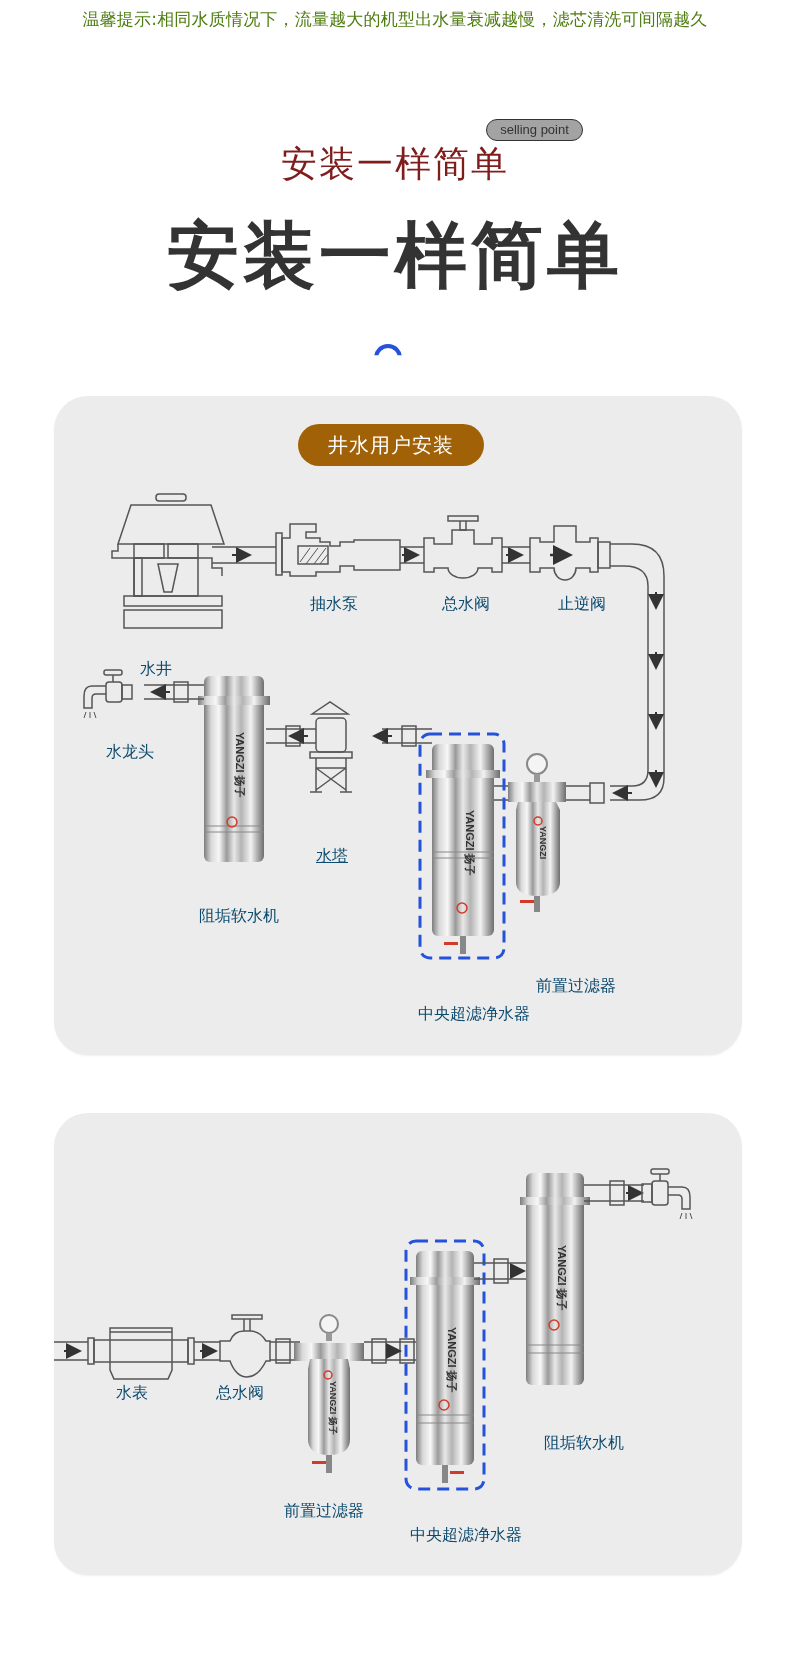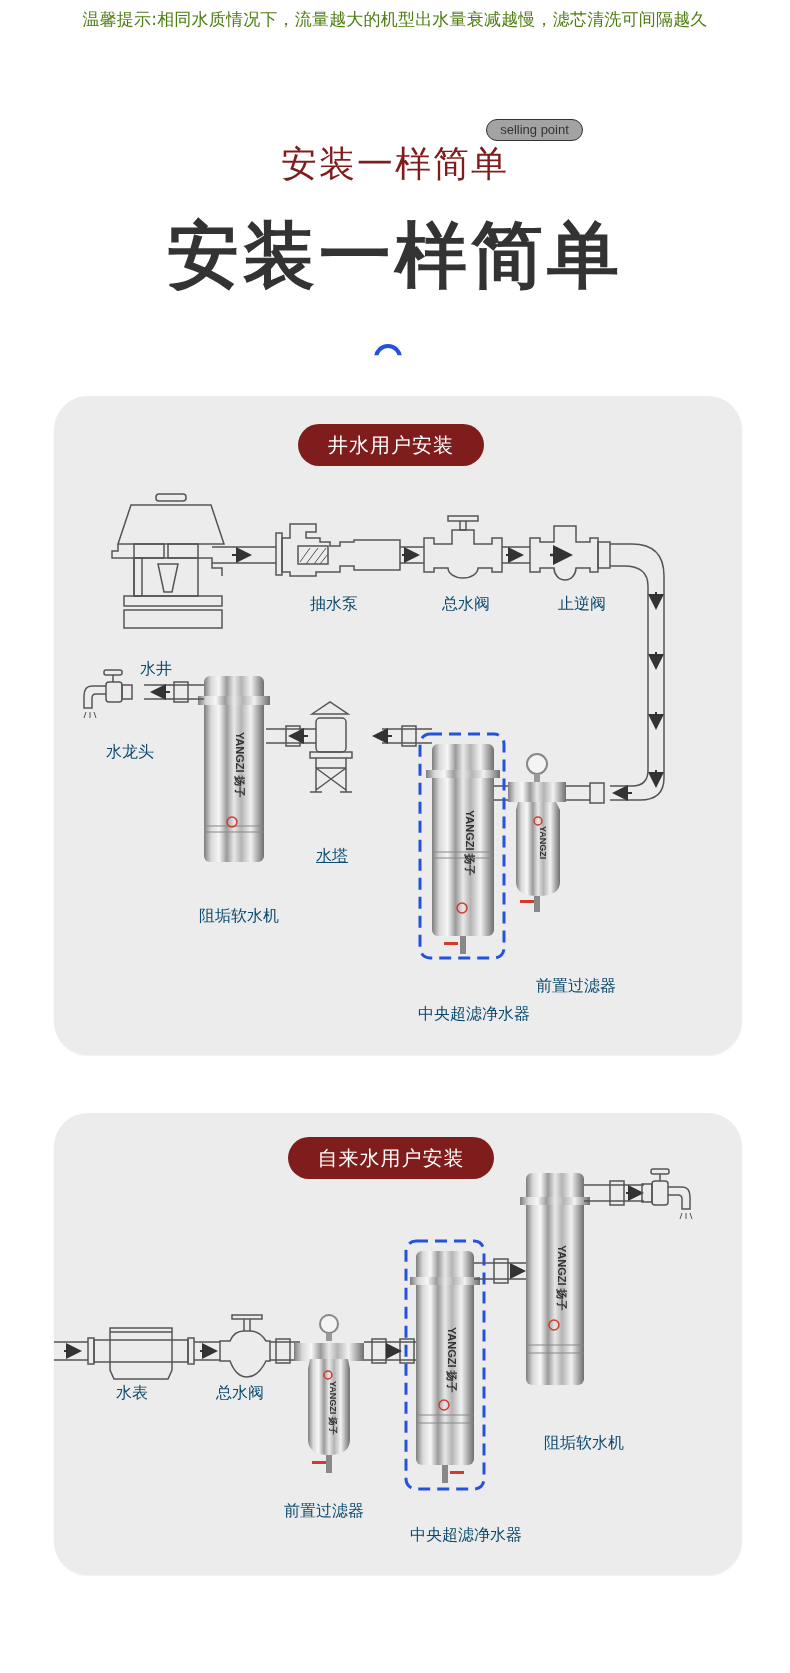--- a/index.html
+++ b/index.html
@@ -5,21 +5,21 @@
   * { margin:0; padding:0; box-sizing:border-box; }
   body { width:790px; height:1673px; background:#ffffff; font-family:"DejaVu Sans","Liberation Sans",sans-serif; color:#333; position:relative; overflow:hidden; }
   .notice { position:absolute; top:8px; left:0; width:790px; text-align:center; font-size:17px; color:#4d7c0f; letter-spacing:0.2px; }
   .sub-title { position:absolute; top:140px; left:0; width:790px; text-align:center; font-size:36px; color:#7f1d1d; font-weight:300; letter-spacing:2px; }
   .sp-badge { position:absolute; top:119px; left:486px; width:97px; height:22px; border:1.5px solid #333; border-radius:12px; font-size:13px; line-height:19px; text-align:center; color:#333; font-family:"Liberation Sans",sans-serif; background:#a3a3a3; }
   .main-title { position:absolute; top:208px; left:0; width:790px; text-align:center; font-size:72px; font-weight:bold; color:#333; letter-spacing:4px; }
   .deco-arc { position:absolute; top:344px; left:374px; width:28px; height:28px; border:4px solid #2452d9; border-bottom-color:transparent; border-left-color:#2452d9; border-right-color:#2452d9; border-radius:50%; clip-path: inset(0 0 60% 0); }
   .card { position:absolute; left:54px; width:688px; background:#ececec; border-radius:34px; box-shadow:0 1px 2px rgba(0,0,0,0.06); }
   .card1 { top:396px; height:659px; }
   .card2 { top:1113px; height:462px; }
-  .pill { position:absolute; height:42px; border-radius:21px; background:#7f1d1d; color:#fff; font-size:20px; line-height:42px; text-align:center; letter-spacing:1px; }
+  .pill { position:absolute; height:42px; border-radius:21px; background:#a16207; color:#fff; font-size:20px; line-height:42px; text-align:center; letter-spacing:1px; }
   .card1 .pill { left:244px; top:28px; width:186px; }
   .card2 .pill { left:234px; top:24px; width:206px; }
   .diagram { position:absolute; left:0; top:0; }
   .lbl { position:absolute; font-size:16px; color:#0c4a6e; white-space:nowrap; }
 </style>
 </head>
 <body>
 
 <div class="notice">温馨提示:相同水质情况下，流量越大的机型出水量衰减越慢，滤芯清洗可间隔越久</div>
 
@@ -186,21 +186,20 @@
   <span class="lbl" style="left:388px;top:198px;">总水阀</span>
   <span class="lbl" style="left:504px;top:198px;">止逆阀</span>
   <span class="lbl" style="left:52px;top:346px;">水龙头</span>
   <span class="lbl" style="left:262px;top:450px;text-decoration:underline;">水塔</span>
   <span class="lbl" style="left:145px;top:510px;">阻垢软水机</span>
   <span class="lbl" style="left:482px;top:580px;">前置过滤器</span>
   <span class="lbl" style="left:364px;top:608px;">中央超滤净水器</span>
 </div>
 
 <div class="card card2">
-  <div class="pill">自来水用户安装</div>
 
   <svg class="diagram" width="688" height="462" viewBox="0 0 688 462">
     <defs>
       <linearGradient id="steel2" x1="0" x2="1" y1="0" y2="0">
         <stop offset="0" stop-color="#7d7d7d"></stop>
         <stop offset="0.12" stop-color="#d9d9d9"></stop>
         <stop offset="0.25" stop-color="#f7f7f7"></stop>
         <stop offset="0.38" stop-color="#9a9a9a"></stop>
         <stop offset="0.5" stop-color="#e8e8e8"></stop>
         <stop offset="0.62" stop-color="#b4b4b4"></stop>

